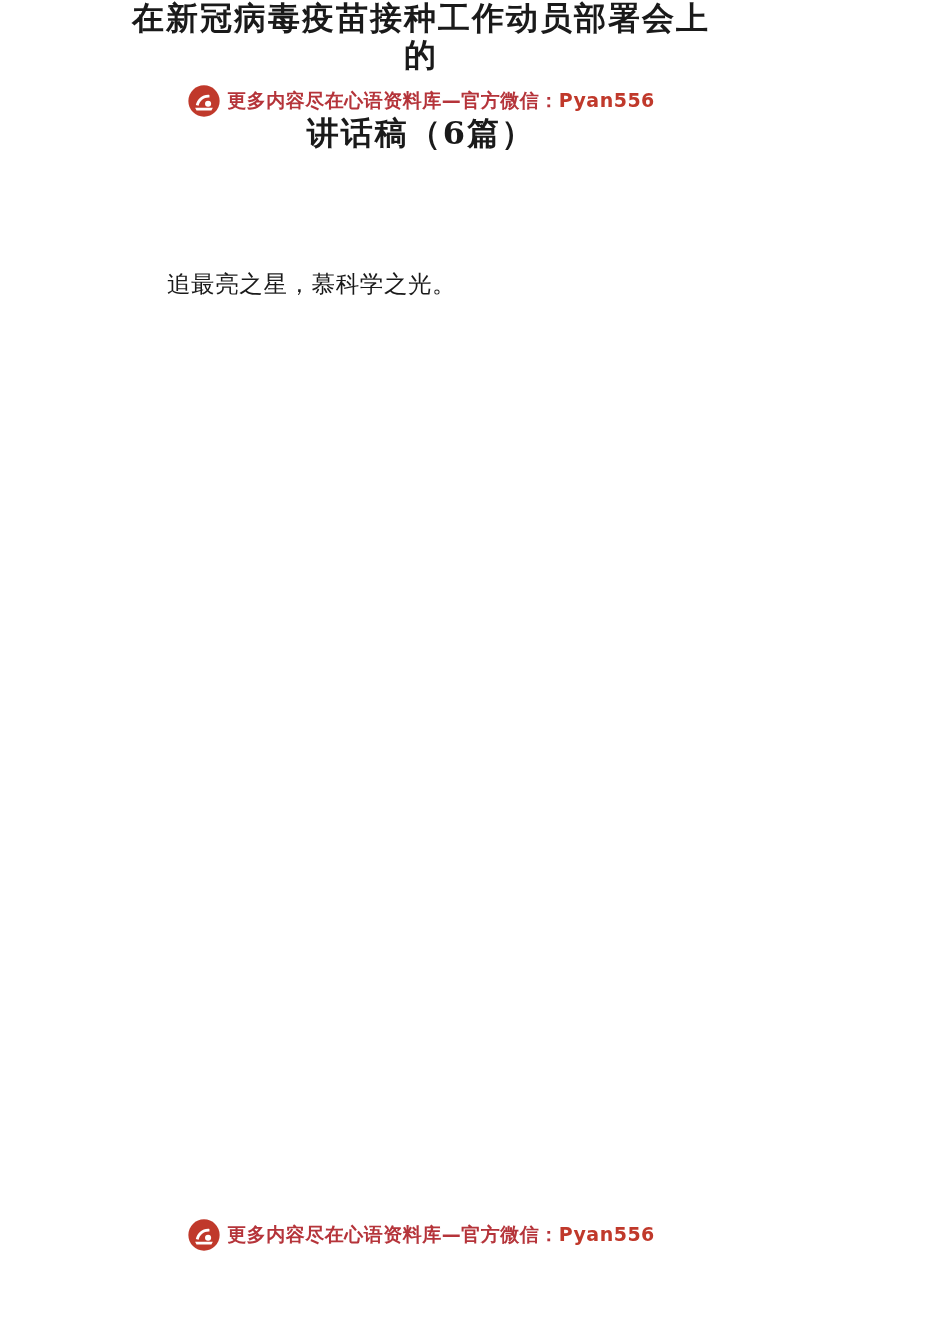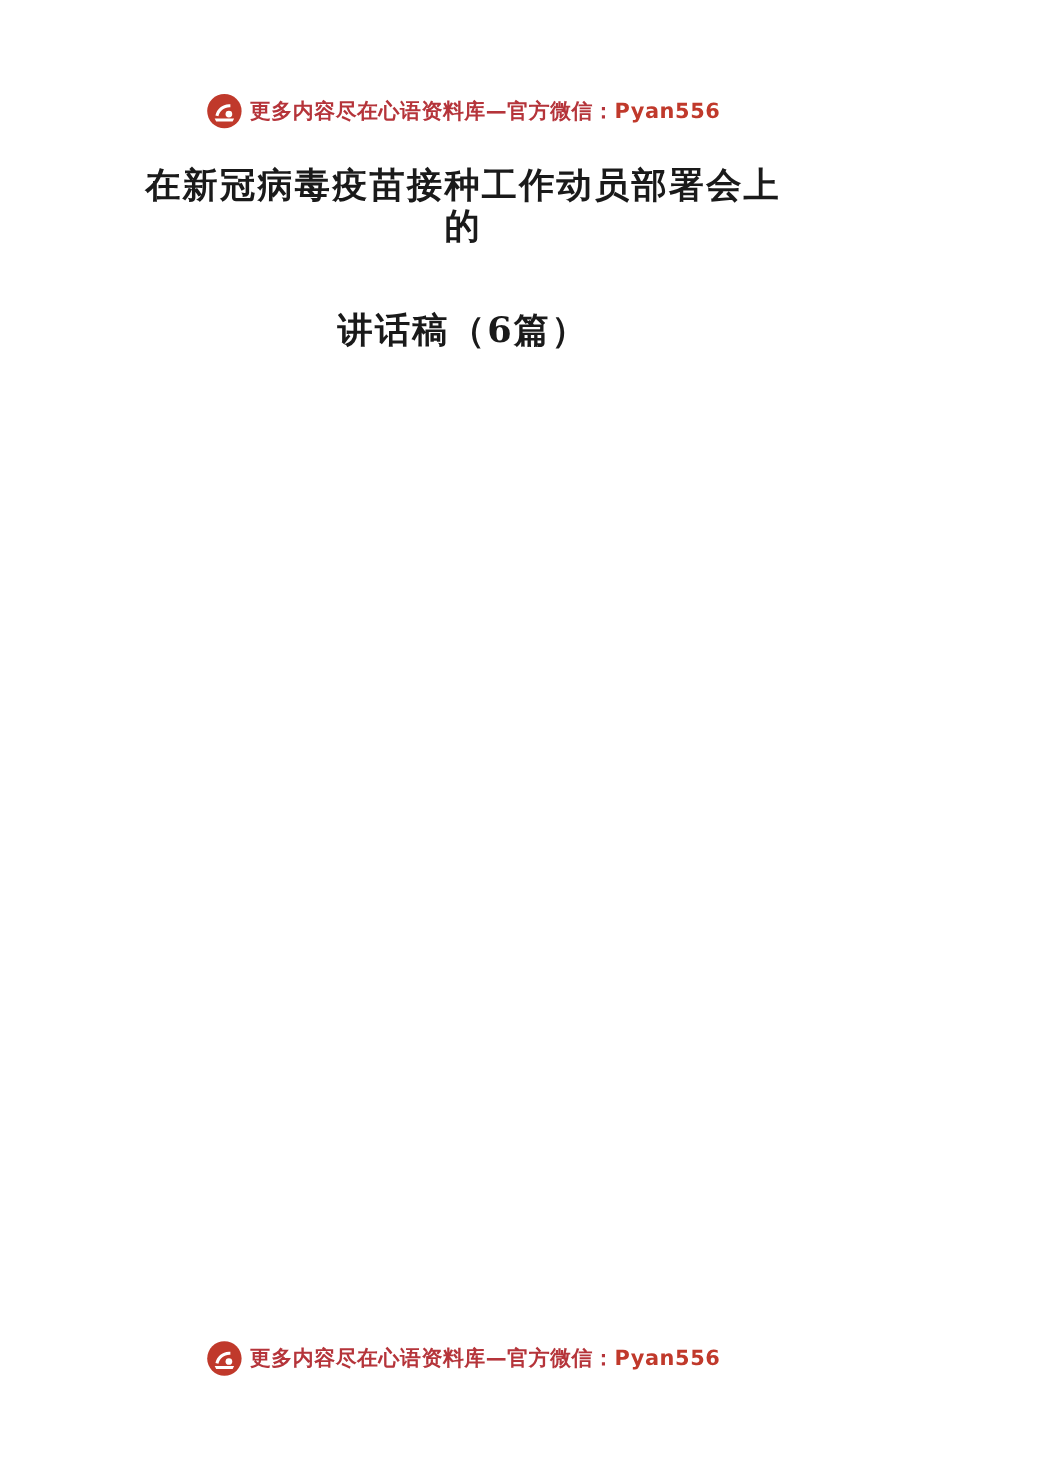--- a/index.html
+++ b/index.html
@@ -56,31 +56,30 @@
     letter-spacing: 0.5px;
     white-space: nowrap;
   }
   .wm-text .wechat {
     color: #c0392b;
   }
 
   
   .doc-title {
     margin: 0;
-    padding-top: 150px;
     text-align: center;
     font-size: 32px;
     font-weight: bold;
     letter-spacing: 2px;
     line-height: 1.15;
     font-family: "DejaVu Serif", "Liberation Serif", serif;
   }
   .doc-title .line2 {
     display: block;
-    margin-top: 58px;
+    margin-top: 41px;
   }
 
   
   .content {
     margin-top: 108px;
     font-size: 23.5px;
     line-height: 50px;
     letter-spacing: 0.6px;
   }
   .section-label {
@@ -109,20 +108,21 @@
     </svg>
     <span class="wm-text"><span>更多内容尽在心语资料库—官方微信：</span><span class="wechat">Pyan556</span></span>
   </div>
 
   <h1 class="doc-title">
     <span>在新冠病毒疫苗接种工作动员部署会上的</span>
     <span class="line2">讲话稿（6篇）</span>
   </h1>
 
   <div class="content">
+    <p class="para">追最亮之星，慕科学之光。</p>
   </div>
 
   <div class="watermark bottom">
     <svg class="wm-logo" viewBox="0 0 100 100">
       <circle cx="50" cy="50" r="46" fill="#c0392b"></circle>
       <path d="M26 62 C30 44, 46 30, 66 32 L66 40 C50 39, 38 49, 34 64 Z" fill="#ffffff"></path>
       <circle cx="62" cy="58" r="9" fill="#ffffff"></circle>
       <path d="M24 70 L76 70 L72 78 L28 78 Z" fill="#ffffff"></path>
     </svg>
     <span class="wm-text"><span>更多内容尽在心语资料库—官方微信：</span><span class="wechat">Pyan556</span></span>

